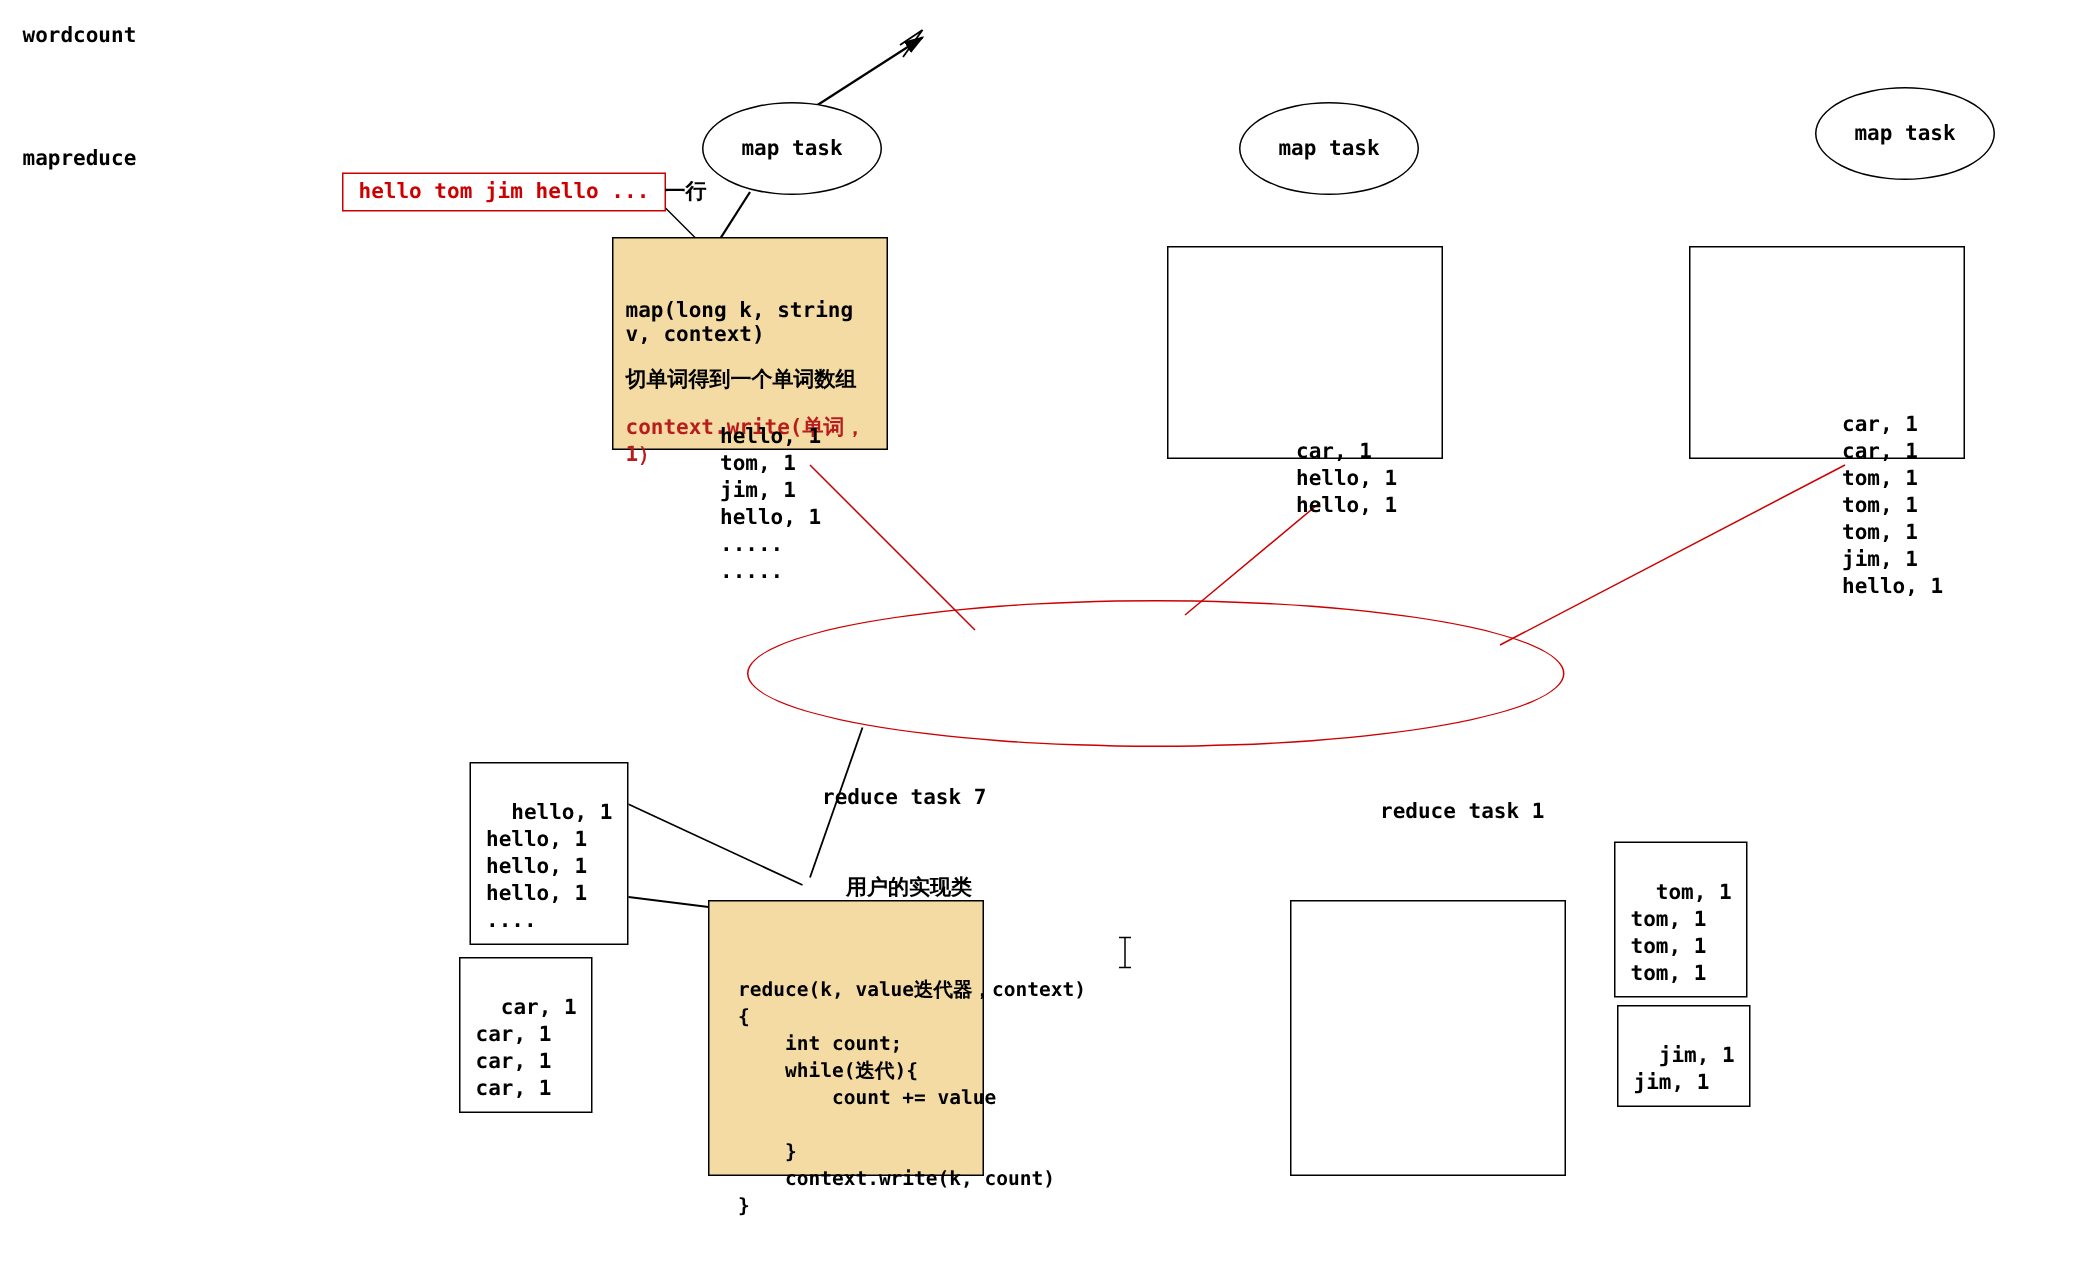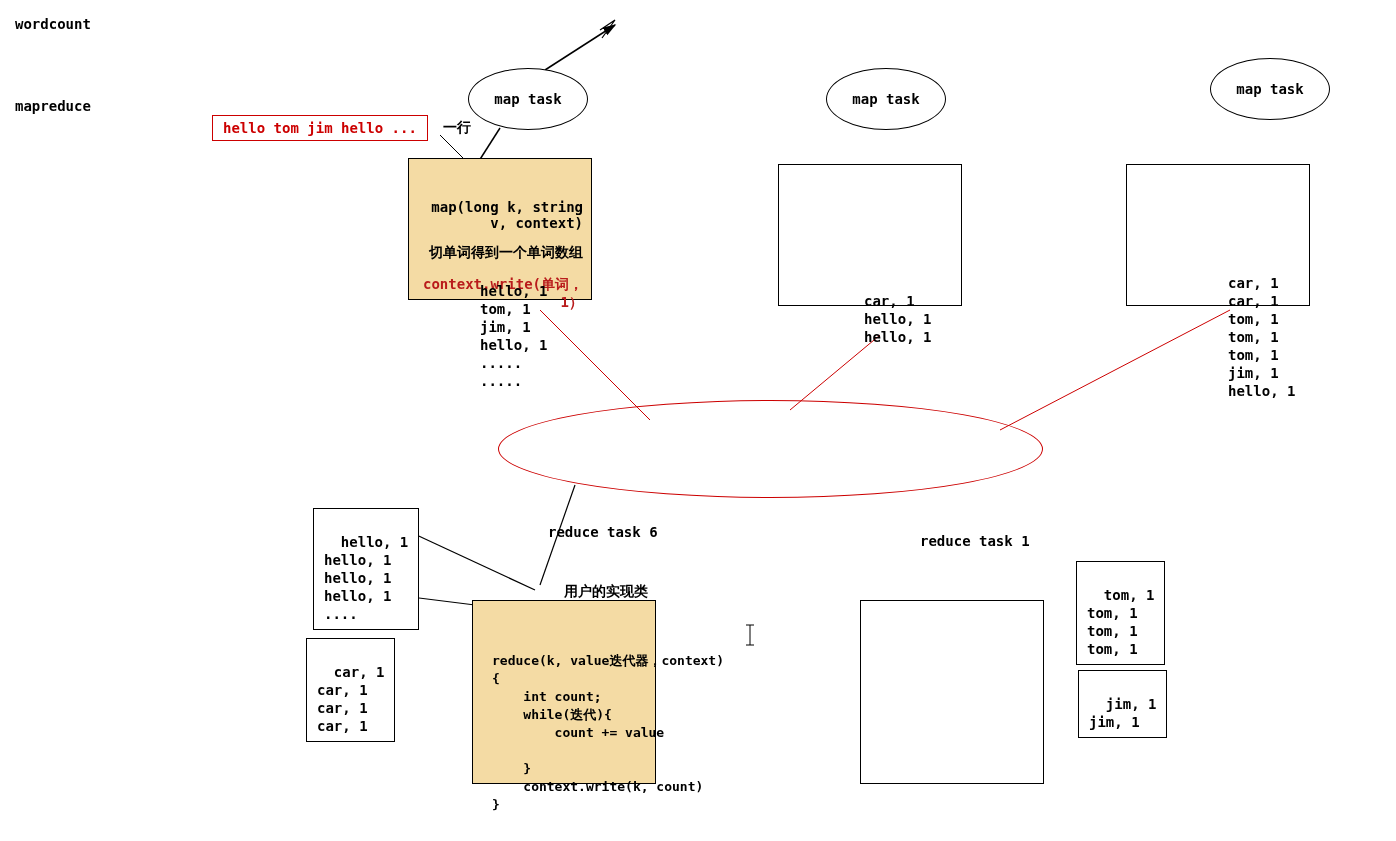--- a/index.html
+++ b/index.html
@@ -33,21 +33,21 @@
     border: 1px solid #cc0000;
     color: #cc0000;
     padding: 4px 10px;
     background: #fff;
   }
   .box-tan {
     background: #f4dba4;
     border: 1px solid #000;
     padding: 10px 8px;
   }
-  .center { text-align: right; }
+  .center { text-align: left; }
   .red-text { color: #b91c1c; }
   .multiline { white-space: pre; line-height: 18px; }
   .red-ellipse {
     border: 1px solid #cc0000;
     border-radius: 50%;
   }
   svg.overlay {
     position: absolute;
     left: 0; top: 0;
     width: 1396px;
@@ -86,21 +86,21 @@
   <line x1="750" y1="625" x2="750" y2="645" stroke="#000" stroke-width="1"></line>
   <line x1="746" y1="625" x2="754" y2="625" stroke="#000" stroke-width="1"></line>
   <line x1="746" y1="645" x2="754" y2="645" stroke="#000" stroke-width="1"></line>
 
   <rect x="519" y="286" width="10" height="10" fill="#fff" stroke="#888" transform="rotate(45 524 291)"></rect>
 </svg>
 
 <div class="abs bold" style="left:15px; top:16px;">wordcount</div>
 <div class="abs bold" style="left:15px; top:98px;">mapreduce</div>
 
-<div class="abs box-red bold" style="left:212px; top:115px;">
+<div class="abs box-red bold" style="left:228px; top:115px;">
   <span>hello tom jim hello ...</span>
 </div>
 <div class="abs bold" style="left:443px; top:119px;">一行</div>
 
 <div class="abs ellipse bold" style="left:468px; top:68px; width:120px; height:62px;">
   <span>map task</span>
 </div>
 <div class="abs ellipse bold" style="left:826px; top:68px; width:120px; height:62px;">
   <span>map task</span>
 </div>
@@ -129,21 +129,21 @@
 <div class="abs bold multiline" style="left:1228px; top:274px;">car, 1
 car, 1
 tom, 1
 tom, 1
 tom, 1
 jim, 1
 hello, 1</div>
 
 <div class="abs red-ellipse" style="left:498px; top:400px; width:545px; height:98px;"></div>
 
-<div class="abs bold" style="left:548px; top:524px;">reduce task 6</div>
+<div class="abs bold" style="left:548px; top:524px;">reduce task 7</div>
 <div class="abs bold" style="left:920px; top:533px;">reduce task 1</div>
 <div class="abs bold" style="left:564px; top:583px;">用户的实现类</div>
 
 <div class="abs box-black bold multiline" style="left:313px; top:508px; padding:6px 10px;">
   <span>hello, 1
 hello, 1
 hello, 1
 hello, 1
 ....</span>
 </div>

